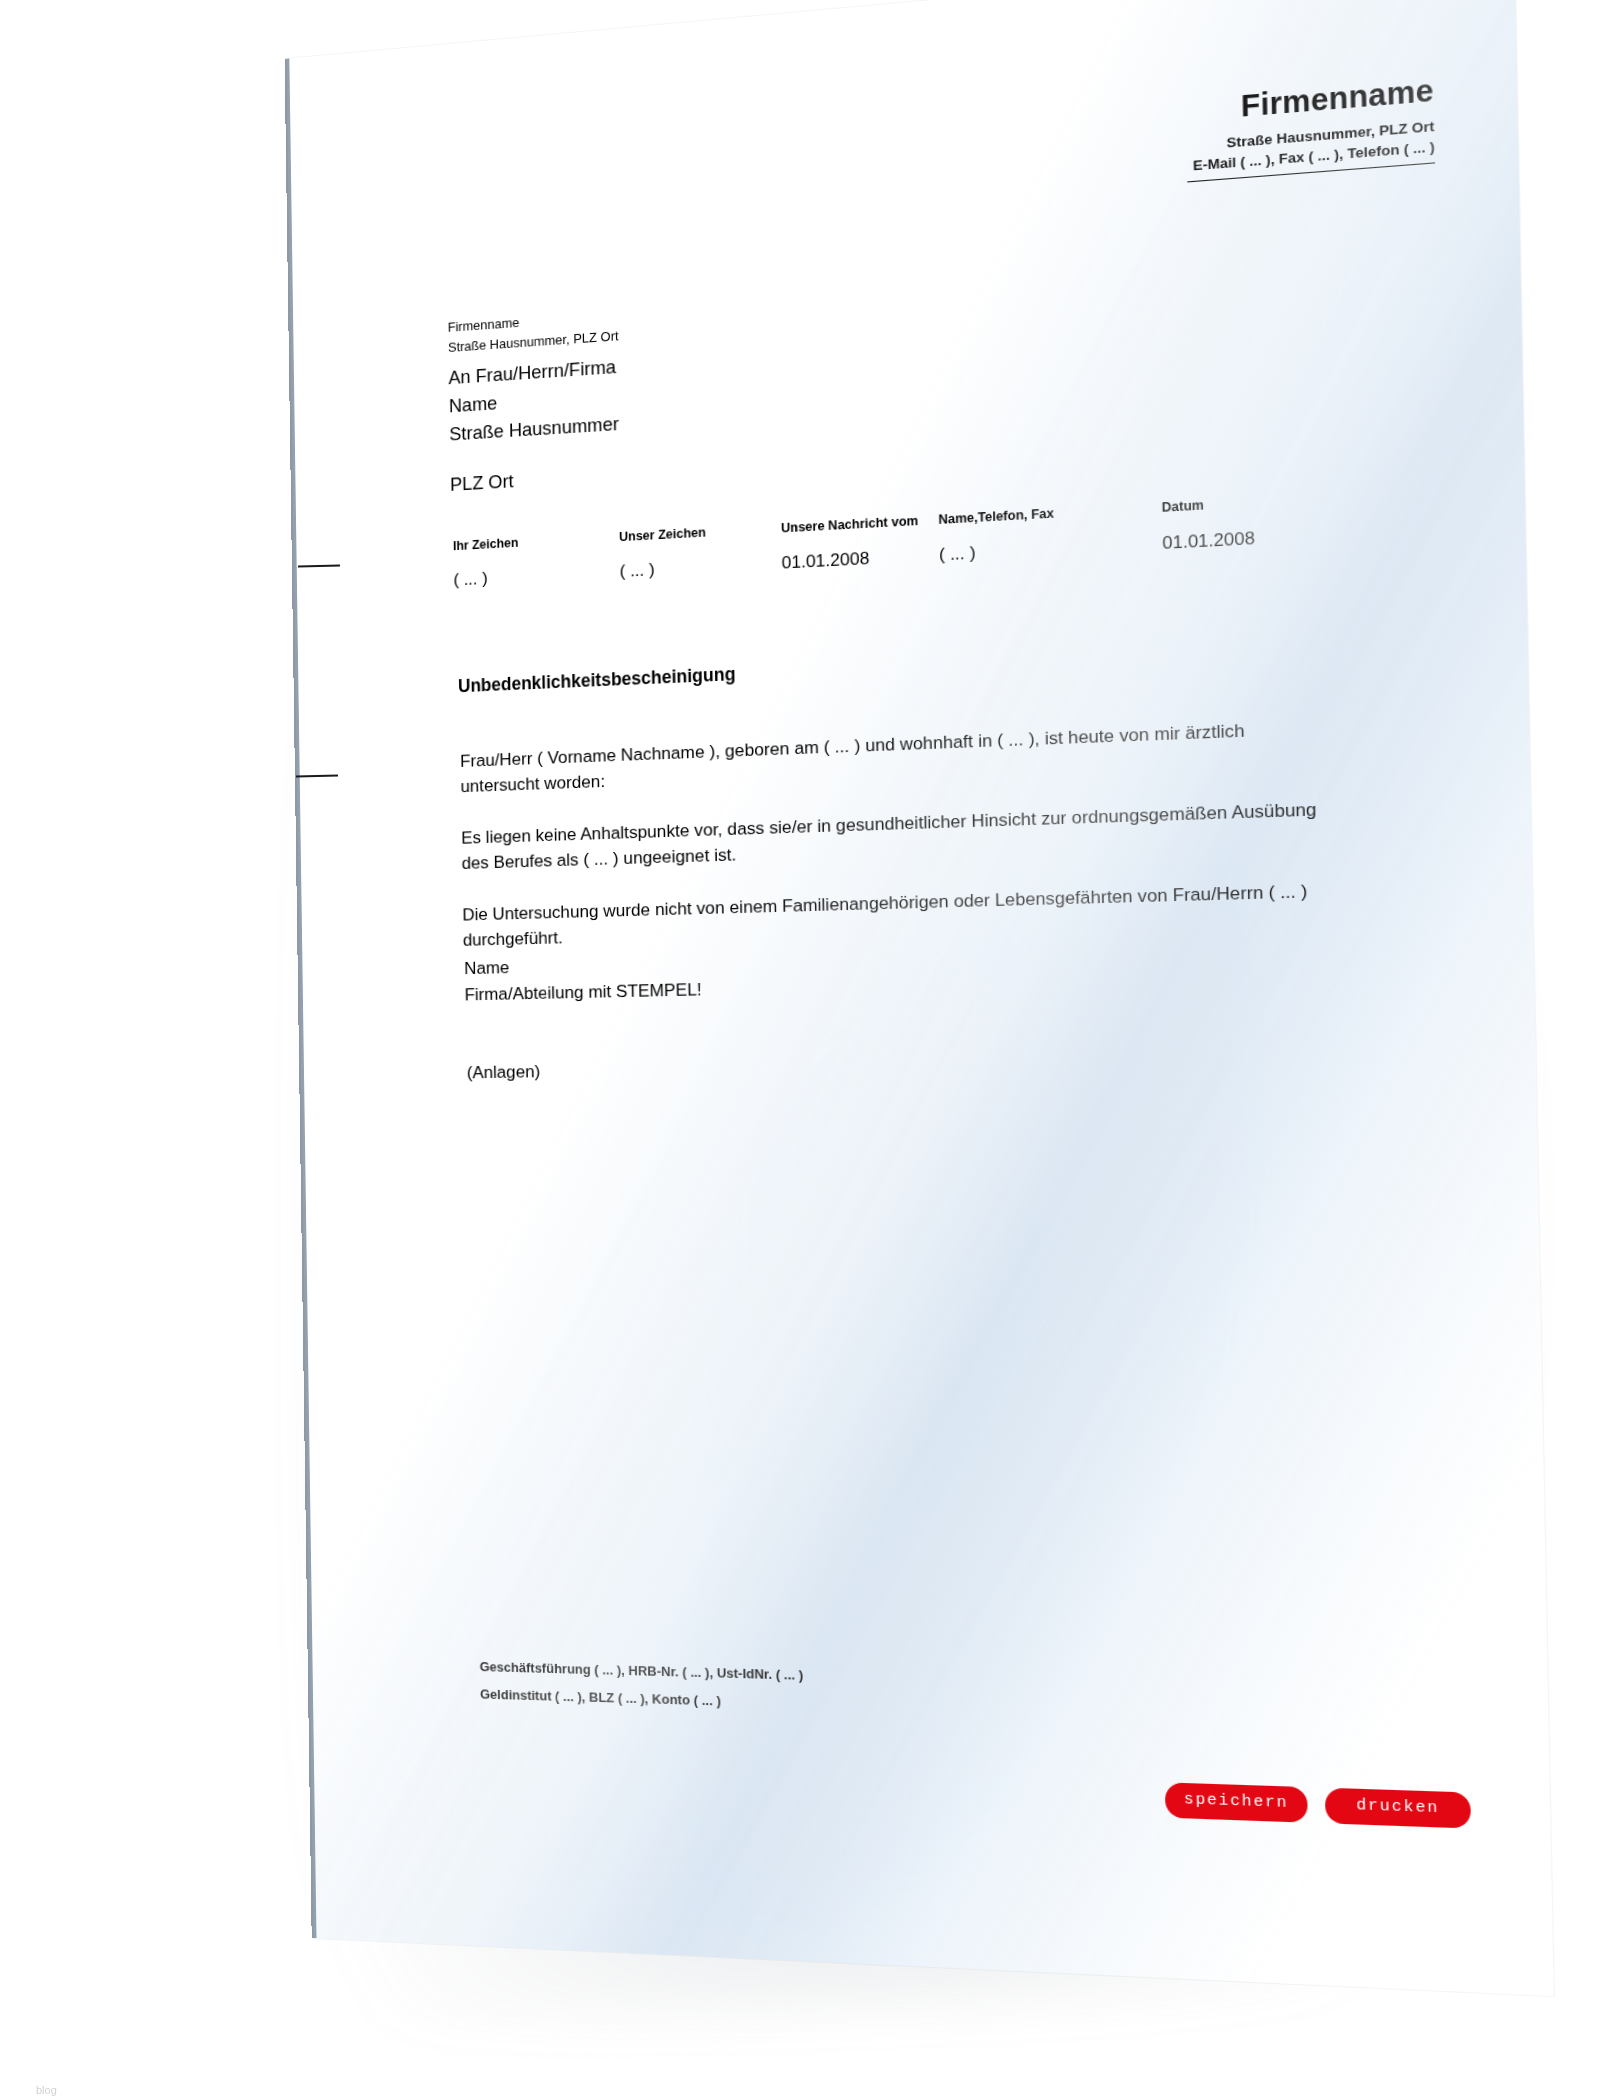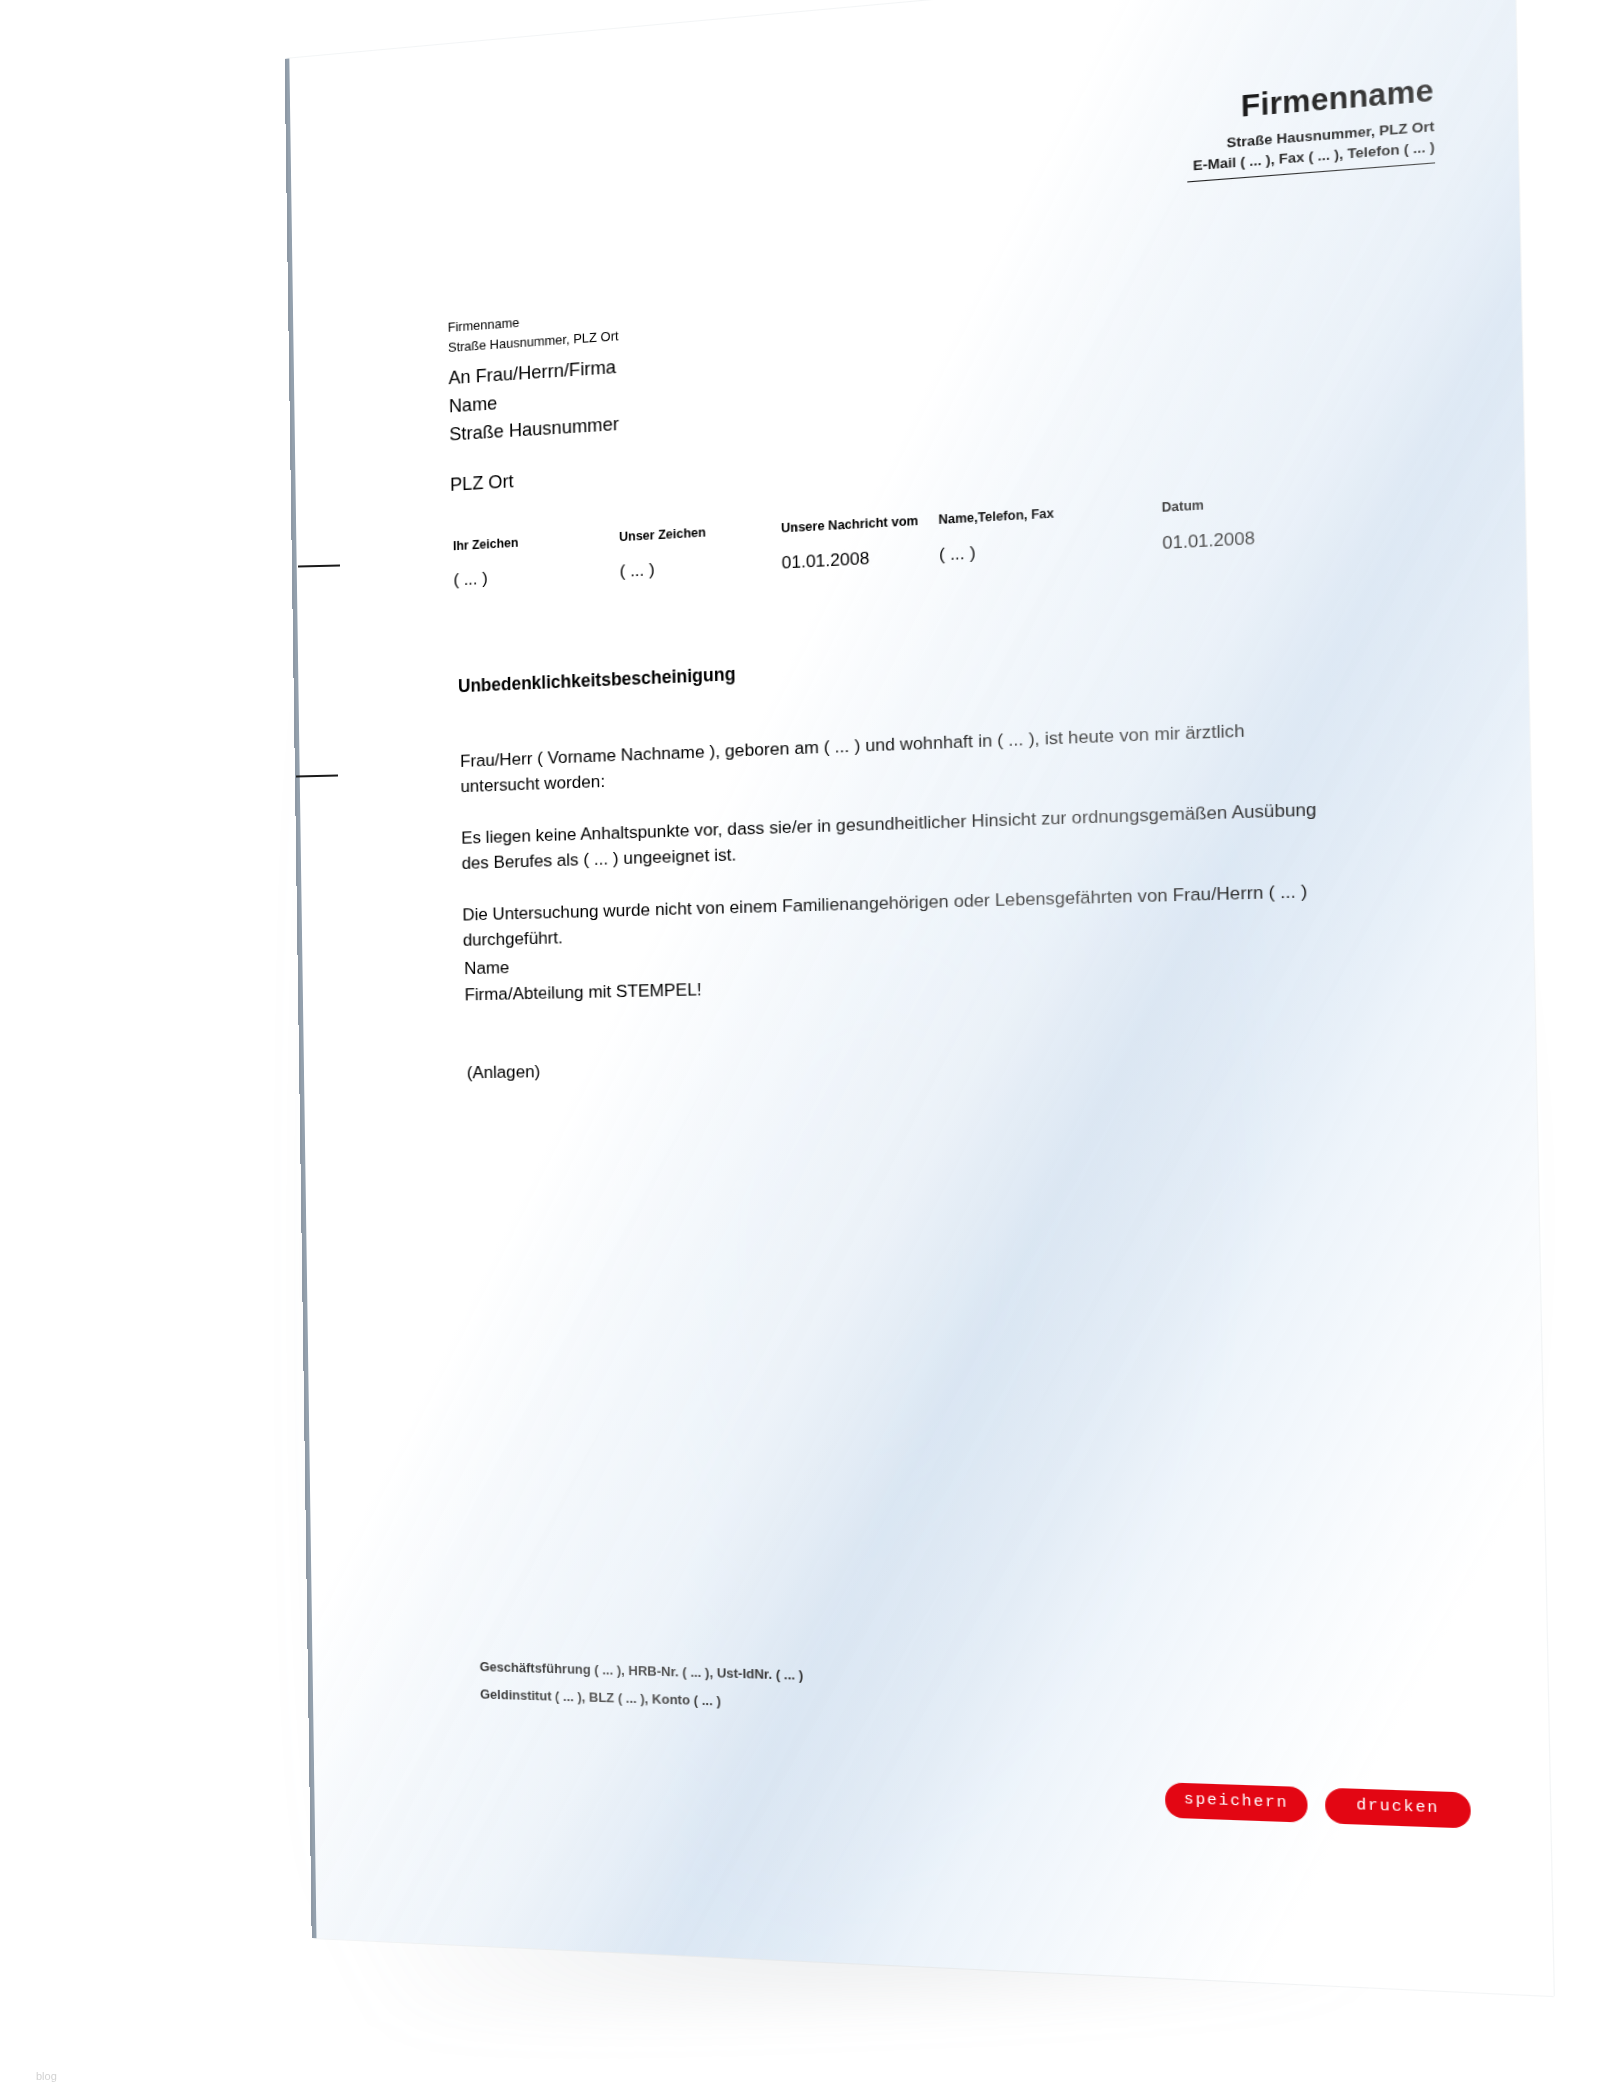--- a/index.html
+++ b/index.html
@@ -245,21 +245,21 @@
     height: 2px;
     background: #1a1a1a;
   }
   .fold.f1 { left: 298px; top: 565px; transform: rotate(-1.2deg); }
   .fold.f2 { left: 296px; top: 775px; transform: rotate(-1.2deg); }
 
   
   .watermark {
     position: absolute;
     left: 36px;
-    bottom: 18px;
+    bottom: 4px;
     font-size: 11px;
     color: #d2d2d2;
   }
 </style>
 </head>
 <body>
 
 <div class="scene">
 
   <div class="page-shadow"></div>

